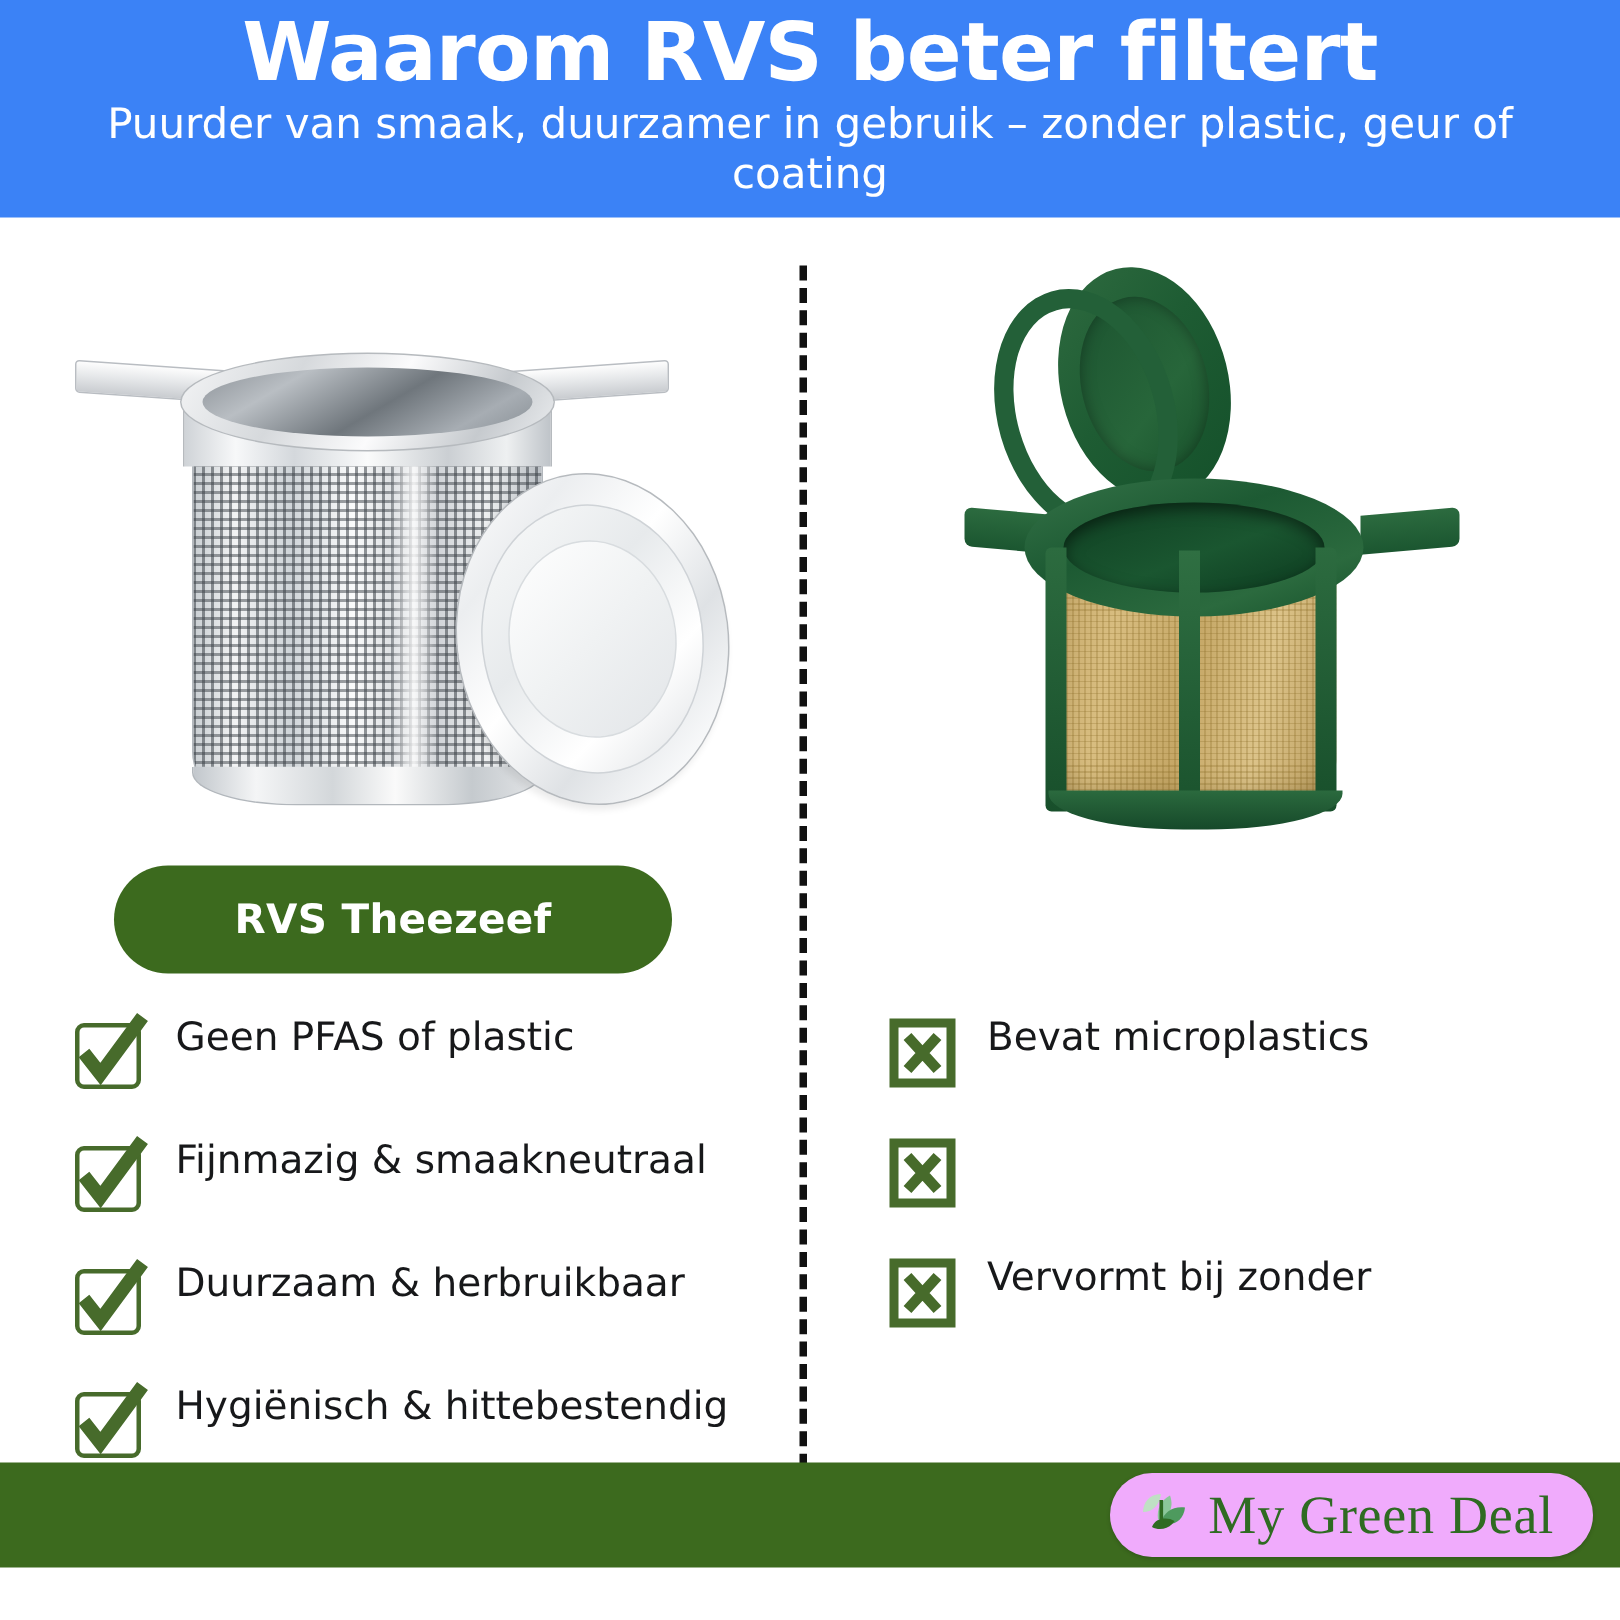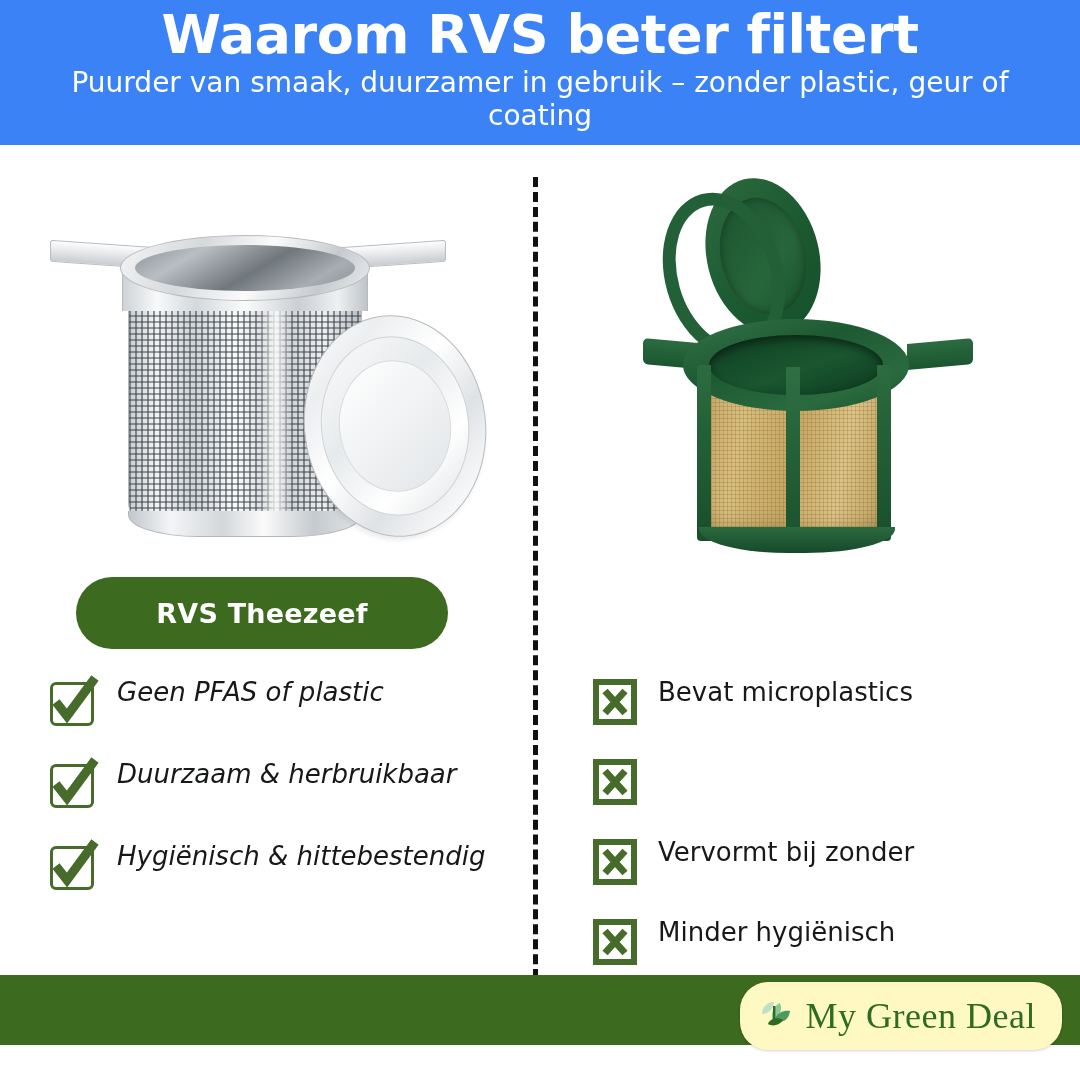--- a/index.html
+++ b/index.html
@@ -365,21 +365,21 @@
     top: 508px;
     width: 100%;
   }
   .feature-list.left  { left: 0; padding-left: 48px; box-sizing: border-box; }
   .feature-list.right { left: 0; padding-left: 44px; box-sizing: border-box; text-align: center; }
 
   .feature-row {
     display: flex;
     align-items: flex-start;
   }
-  .feature-list.left .feature-row  { min-height: 82px; margin-bottom: 0px; font-style: italic; }
+  .feature-list.left .feature-row  { min-height: 82px; margin-bottom: 0px; }
   .feature-list.right .feature-row { min-height: 80px; margin-bottom: 0px; }
 
   .feature-text {
     font-family: "DejaVu Sans", sans-serif;
     font-size: 26px;
     line-height: 33px;
     color: #17181a;
     padding-top: 3px;
     margin-left: 17px;
     max-width: 400px;
@@ -444,24 +444,24 @@
     left: 0;
     top: 975px;
     width: 1080px;
     height: 70px;
     background: #3c6a1e;
   }
   .logo-badge {
     position: absolute;
     right: 18px;
     top: 7px;
-    height: 68px;
+    height: 56px;
     min-width: 300px;
     border-radius: 28px;
-    background: #fef9c3;
+    background: #f0abfc;
     display: flex;
     align-items: center;
     padding: 0 26px 0 14px;
     box-sizing: border-box;
     box-shadow: 0 1px 3px rgba(0,0,0,0.18);
   }
   .logo-mark {
     width: 44px;
     height: 44px;
     flex: 0 0 44px;
@@ -518,20 +518,29 @@
         <div class="feature-row">
           <span class="icon-check">
             <span class="bx"></span>
             <svg viewBox="0 0 52 52" aria-hidden="true">
               <path d="M8 27 L19 41 L47 3" fill="none" stroke="#476b2b" stroke-width="9" stroke-linecap="butt" stroke-linejoin="miter"></path>
             </svg>
           </span>
           <span class="feature-text">Geen PFAS of plastic</span>
         </div>
 
+        <div class="feature-row">
+          <span class="icon-check">
+            <span class="bx"></span>
+            <svg viewBox="0 0 52 52" aria-hidden="true">
+              <path d="M8 27 L19 41 L47 3" fill="none" stroke="#476b2b" stroke-width="9" stroke-linecap="butt" stroke-linejoin="miter"></path>
+            </svg>
+          </span>
+          <span class="feature-text">Fijnmazig &amp; smaakneutraal</span>
+        </div>
 
         <div class="feature-row">
           <span class="icon-check">
             <span class="bx"></span>
             <svg viewBox="0 0 52 52" aria-hidden="true">
               <path d="M8 27 L19 41 L47 3" fill="none" stroke="#476b2b" stroke-width="9" stroke-linecap="butt" stroke-linejoin="miter"></path>
             </svg>
           </span>
           <span class="feature-text">Duurzaam &amp; herbruikbaar</span>
         </div>
@@ -593,29 +602,20 @@
         <div class="feature-row">
           <span class="icon-x">
             <span class="bx"></span>
             <svg viewBox="0 0 44 46" aria-hidden="true">
               <path d="M12 12 L32 34 M32 12 L12 34" fill="none" stroke="#476b2b" stroke-width="7" stroke-linecap="butt"></path>
             </svg>
           </span>
           <span class="feature-text">Vervormt bij zonder</span>
         </div>
 
-        <div class="feature-row">
-          <span class="icon-x">
-            <span class="bx"></span>
-            <svg viewBox="0 0 44 46" aria-hidden="true">
-              <path d="M12 12 L32 34 M32 12 L12 34" fill="none" stroke="#476b2b" stroke-width="7" stroke-linecap="butt"></path>
-            </svg>
-          </span>
-          <span class="feature-text">Minder hygiënisch</span>
-        </div>
 
       </div>
     </div>
 
   </div>
 
   <div class="footer">
     <div class="logo-badge">
       <span class="logo-mark">
         <svg viewBox="0 0 44 44" width="44" height="44" aria-hidden="true">

